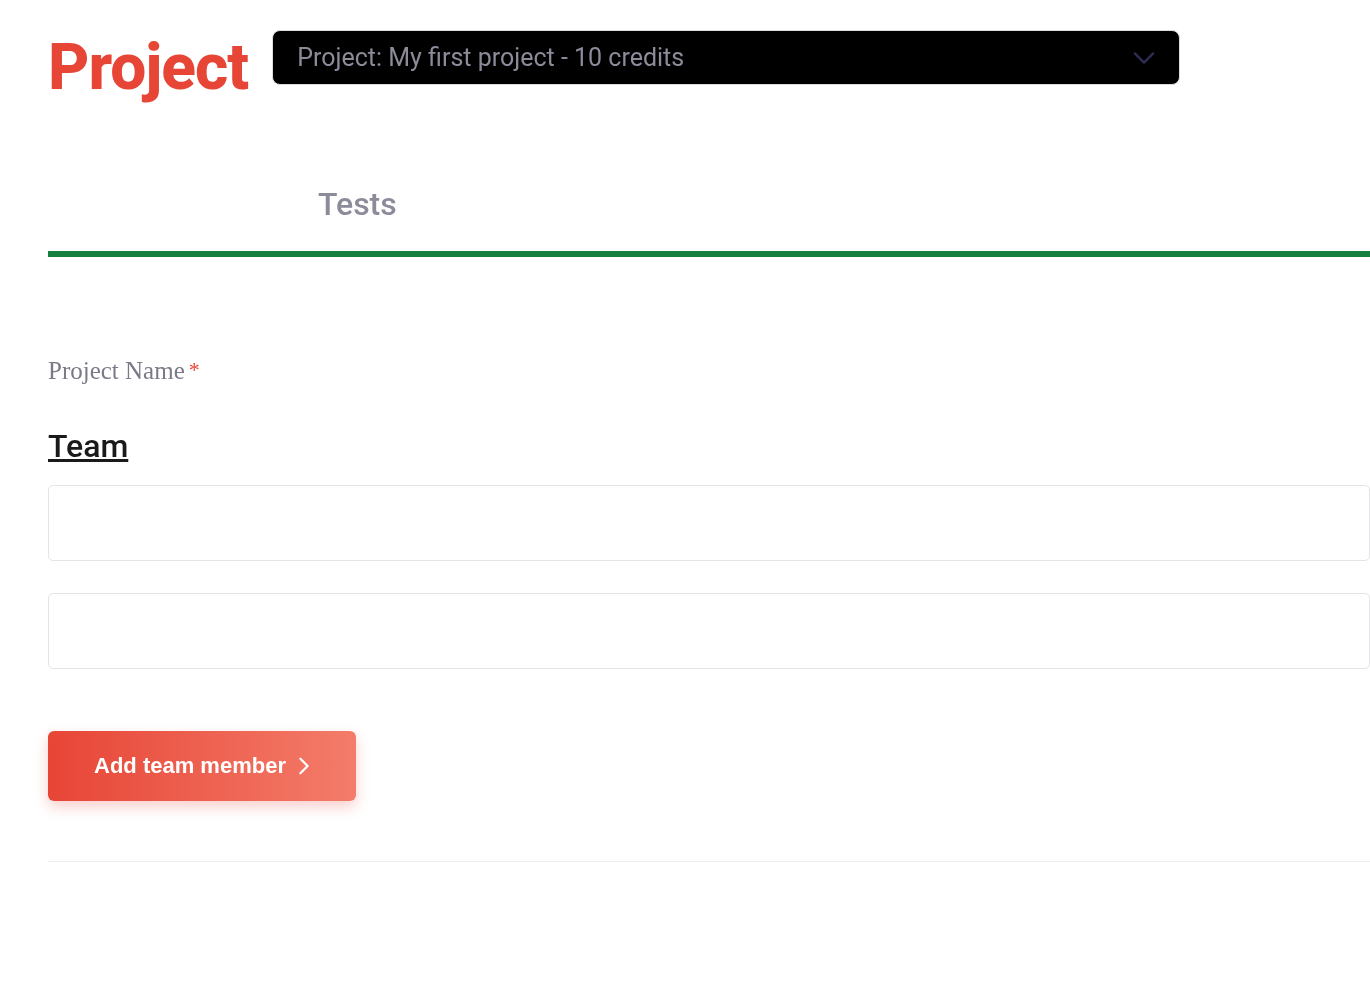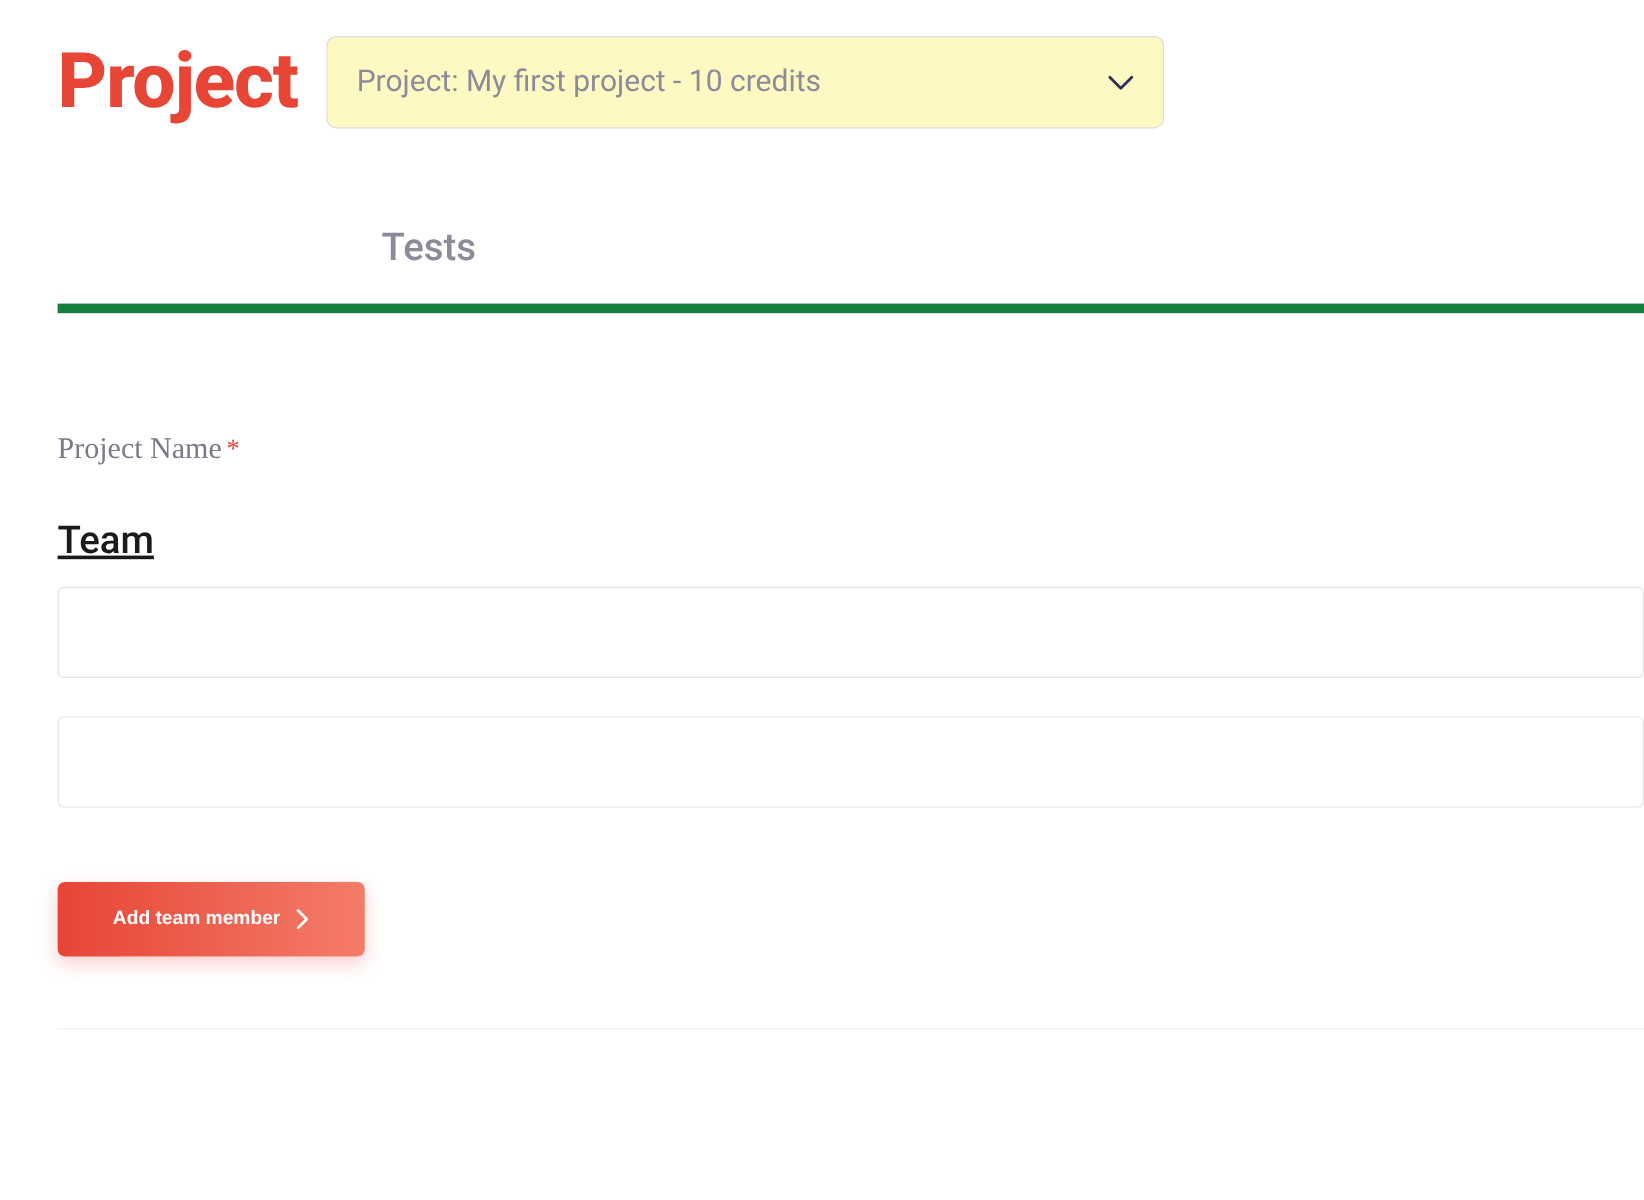--- a/index.html
+++ b/index.html
@@ -21,29 +21,29 @@
       padding: 30px 48px 0 48px;
     }
     .page-title {
       font-size: 64px;
       font-weight: 800;
       color: #e74536;
       letter-spacing: -1px;
     }
     .project-select {
       flex: 0 0 auto;
-      width: 698px;
+      width: 908px;
       display: flex;
       align-items: center;
       justify-content: space-between;
       border: 1.5px solid #dcdce0;
       border-radius: 8px;
-      padding: 23px 24px;
+      padding: 12px 24px;
       cursor: pointer;
-      background: #fef9c3;
+      background: #000000;
     }
     .project-select-text {
       font-size: 25px;
       color: #8b8b9a;
       font-weight: 400;
     }
     .chevron-down {
       width: 22px;
       height: 22px;
       display: flex;
@@ -54,21 +54,21 @@
       width: 22px;
       height: 14px;
     }
     .tabs-wrapper {
       margin-top: 80px;
       padding: 0 0 0 48px;
     }
     .tabs {
       display: flex;
       align-items: flex-start;
-      border-bottom: 8px solid #15803d;
+      border-bottom: 6px solid #15803d;
     }
     .tab {
       font-size: 32px;
       color: #8b8b9a;
       font-weight: 500;
       padding: 0 0 28px 0;
       cursor: pointer;
       display: flex;
       align-items: center;
       gap: 18px;
@@ -139,21 +139,21 @@
       height: 76px;
       margin-bottom: 32px;
     }
     .add-button {
       display: inline-flex;
       align-items: center;
       justify-content: center;
       gap: 12px;
       background: linear-gradient(90deg, #e74536 0%, #f47c6a 100%);
       color: #ffffff;
-      font-size: 16px;
+      font-size: 22px;
       font-weight: 600;
       border: none;
       border-radius: 6px;
       padding: 22px 46px;
       cursor: pointer;
       box-shadow: 0 6px 14px rgba(231, 69, 54, 0.25);
       margin-top: 30px;
     }
     .add-button-chevron {
       display: inline-flex;

